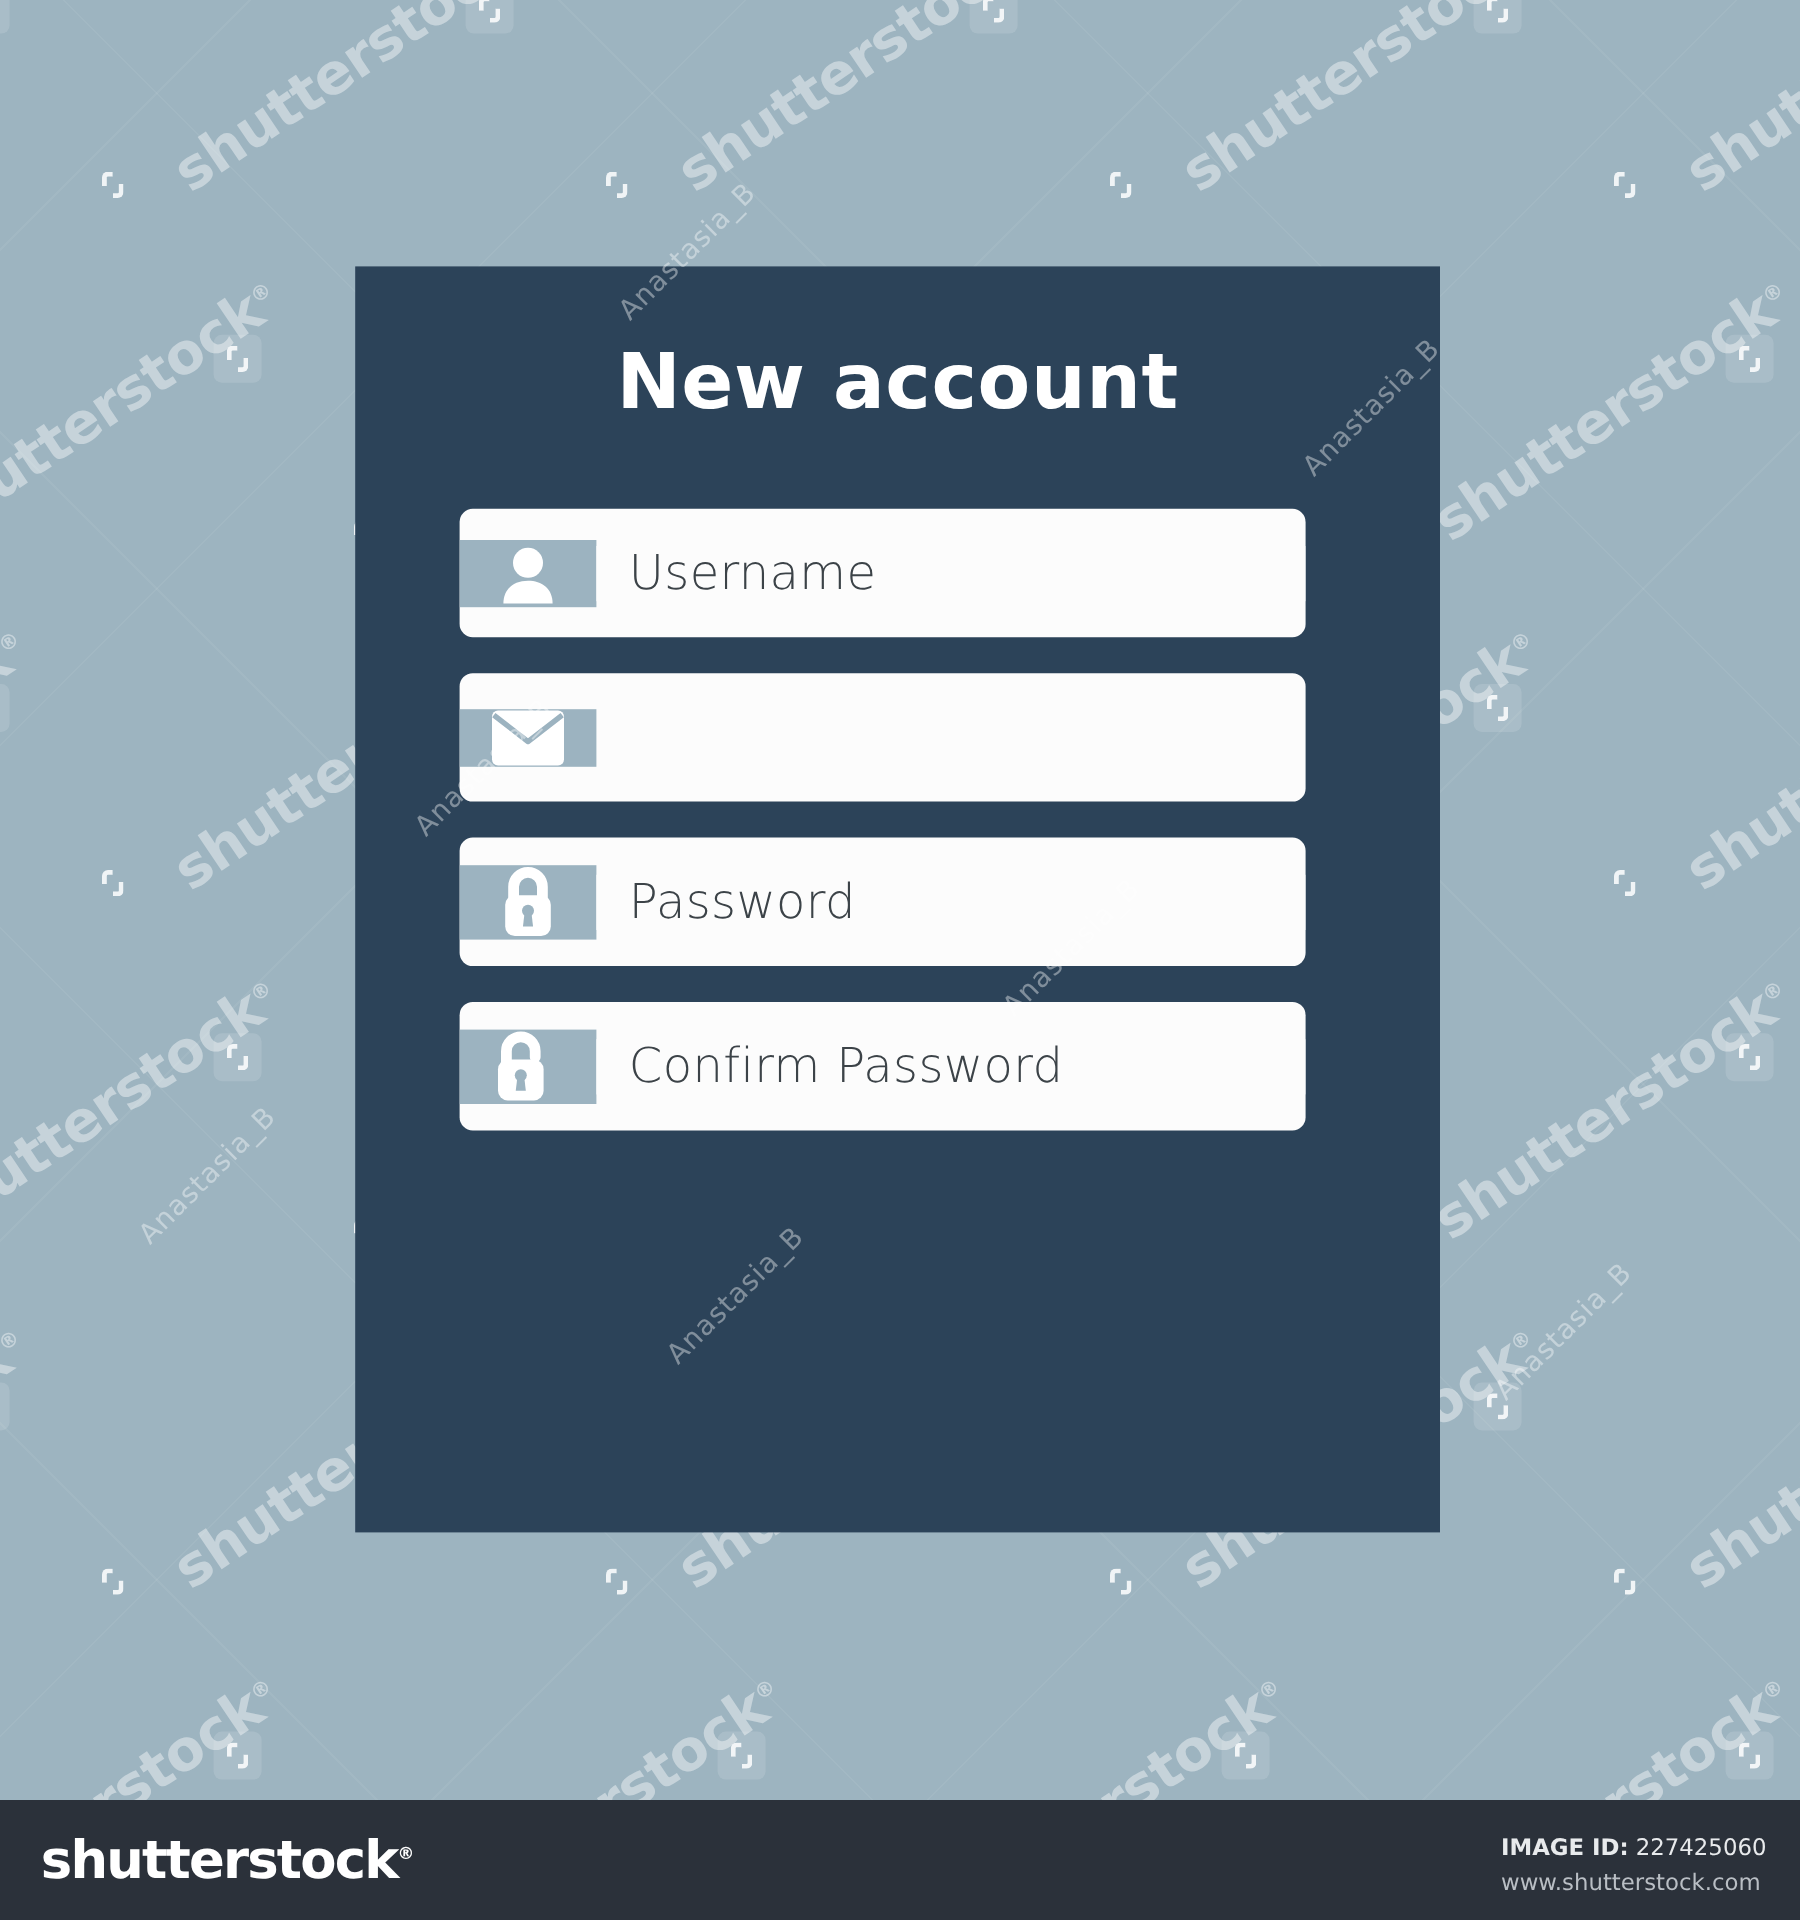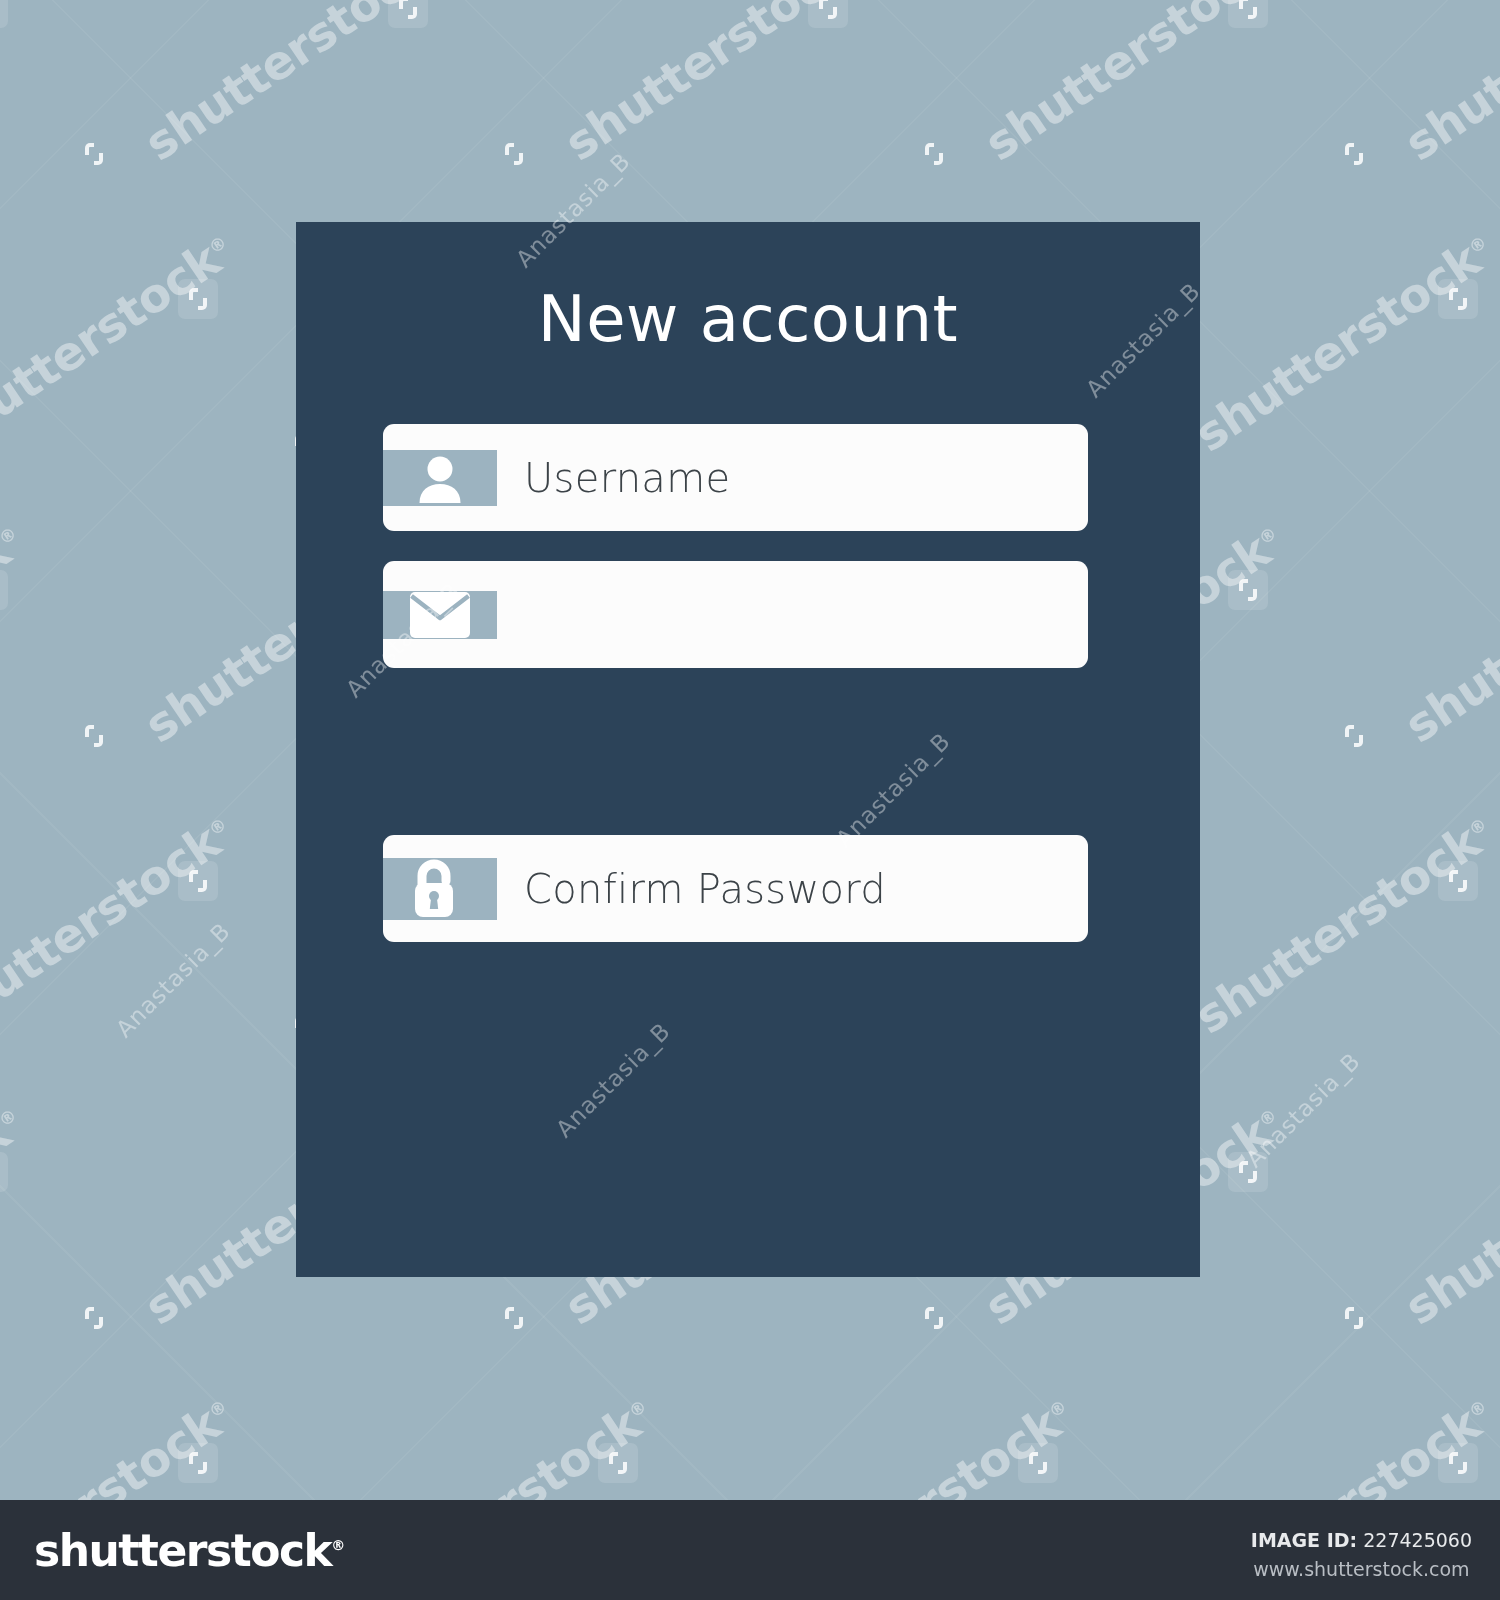--- a/index.html
+++ b/index.html
@@ -120,21 +120,21 @@
   }
 
   #card-title {
     position: absolute;
     left: 0;
     top: 60px;
     width: 904px;
     text-align: center;
     color: #ffffff;
     font-size: 64px;
-    font-weight: 400;
+    font-weight: 700;
     letter-spacing: 0.5px;
     font-family: "DejaVu Sans", sans-serif;
   }
 
   
   .field {
     position: absolute;
     left: 87px;
     width: 705px;
     height: 107px;
@@ -218,21 +218,21 @@
     font-family: "DejaVu Sans", sans-serif;
   }
   #footer-logo sup {
     font-size: 14px;
     vertical-align: super;
   }
   #footer-right {
     position: absolute;
     right: 28px;
     top: 26px;
-    text-align: center;
+    text-align: left;
     line-height: 1.5;
   }
   #footer-imageid {
     color: #e8eaec;
     font-size: 19px;
     font-family: "DejaVu Sans", sans-serif;
   }
   #footer-imageid .lbl { font-weight: bold; }
   #footer-url {
     color: #b9bec4;
@@ -340,20 +340,33 @@
 
     <div class="field" id="field-email">
       <div class="field-icon">
         <svg width="62" height="48" viewBox="0 0 62 48" aria-hidden="true">
           <rect x="1" y="1" width="60" height="46" rx="5" fill="#ffffff"></rect>
           <path d="M2.5 5 L31 27 L59.5 5" fill="none" stroke="#9cb3c0" stroke-width="4.5" stroke-linejoin="round"></path>
         </svg>
       </div>
     </div>
 
+    <div class="field" id="field-password">
+      <div class="field-icon">
+        <svg width="52" height="62" viewBox="0 0 52 62" aria-hidden="true">
+          <path d="M14 27 L14 18 A12 12 0 0 1 38 18 L38 27" fill="none" stroke="#ffffff" stroke-width="9" stroke-linecap="round"></path>
+          <rect x="7" y="25" width="38" height="34" rx="8" fill="#ffffff"></rect>
+          <circle cx="26" cy="38" r="5" fill="#9cb3c0"></circle>
+          <path d="M23.2 39 L28.8 39 L30.2 51 L21.8 51 Z" fill="#9cb3c0"></path>
+        </svg>
+      </div>
+      <div class="field-input">
+        <span class="field-placeholder">Password</span>
+      </div>
+    </div>
 
     <div class="field" id="field-confirm">
       <div class="field-icon">
         <svg width="58" height="62" viewBox="0 0 58 62" aria-hidden="true">
           <path d="M11 28 L11 18 A12 12 0 0 1 35 18 L35 23" fill="none" stroke="#ffffff" stroke-width="9" stroke-linecap="round"></path>
           <rect x="4" y="25" width="38" height="34" rx="8" fill="#ffffff"></rect>
           <circle cx="23" cy="38" r="5" fill="#9cb3c0"></circle>
           <path d="M20.2 39 L25.8 39 L27.2 51 L18.8 51 Z" fill="#9cb3c0"></path>
         </svg>
       </div>

